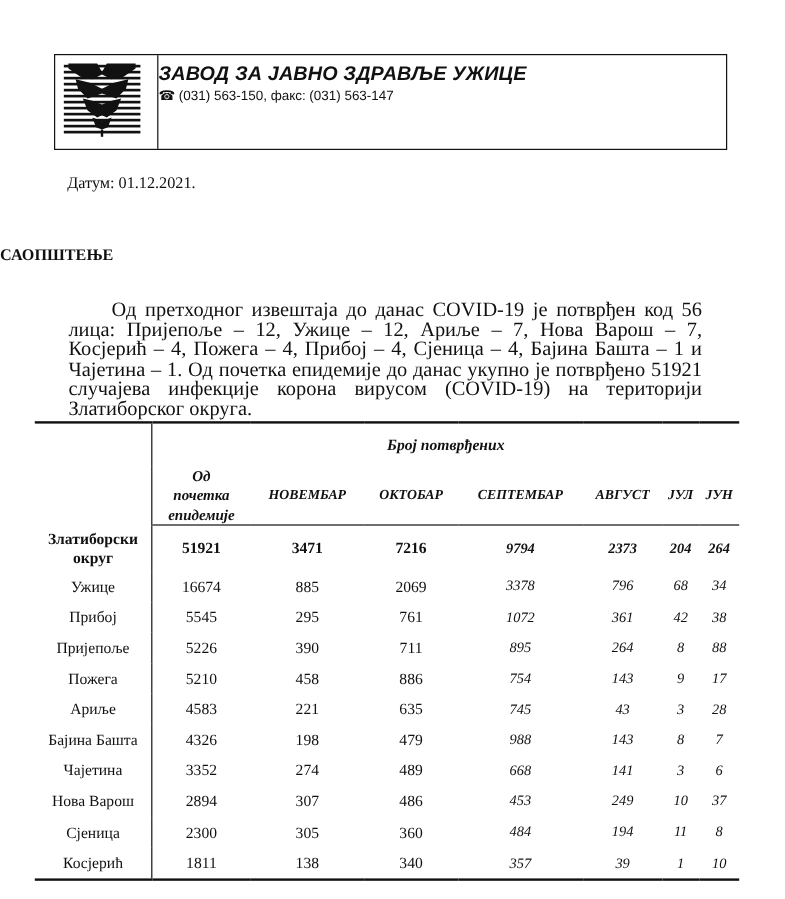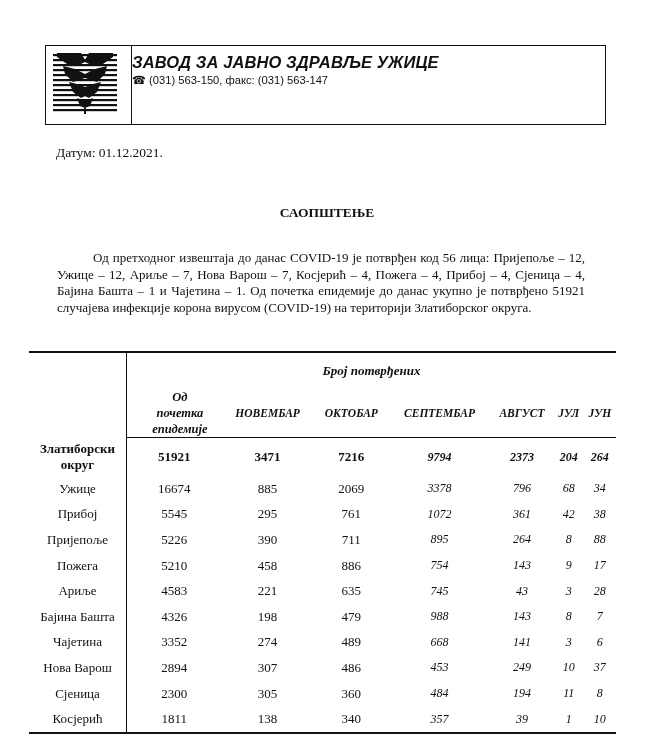--- a/index.html
+++ b/index.html
@@ -5,30 +5,30 @@
   html, body { margin:0; padding:0; background:#ffffff; }
   body { width:654px; height:749px; position:relative; overflow:hidden; color:#111; font-family:"Liberation Serif", serif; }
   .hdr { position:absolute; left:45px; top:45px; width:561px; height:80px; border:1.5px solid #111; box-sizing:border-box; }
   .hdr .logo-cell { position:absolute; left:0; top:0; width:86px; height:100%; border-right:1.5px solid #111; box-sizing:border-box; }
   .hdr .logo { position:absolute; left:7px; top:6px; }
   .hdr .info { position:absolute; left:86px; right:0; top:0; bottom:0; font-family:"Liberation Sans", sans-serif; }
   .hdr .org { font-weight:bold; font-style:italic; font-size:16.5px; margin-top:7px; letter-spacing:0.1px; }
   .hdr .line { font-size:11.2px; line-height:14px; }
   .hdr .org + .line { margin-top:1px; }
   .date { position:absolute; left:56px; top:145px; font-size:13.5px; }
-  .title { position:absolute; left:0; width:654px; top:205px; text-align:center; font-weight:bold; font-size:13.5px; }
-  .para { position:absolute; left:57px; width:528px; top:250px; font-size:13px; line-height:16.5px; text-align:justify; text-indent:36px; }
+  .title { position:absolute; left:0; width:654px; top:205px; text-align:left; font-weight:bold; font-size:13.5px; }
+  .para { position:absolute; left:57px; width:528px; top:250px; font-size:17px; line-height:16.5px; text-align:justify; text-indent:36px; }
   table.t { position:absolute; left:29px; top:351px; width:587px; border-collapse:collapse; font-size:13px; }
   table.t td, table.t th { text-align:center; padding:0; }
   table.t tr.top td { border-top:2.5px solid #111; }
   table.t tr.bottom td { border-bottom:2.5px solid #111; }
   table.t .first { width:97px; border-right:1.5px solid #111; }
   table.t .grp { font-weight:bold; font-style:italic; font-size:13px; height:36px; vertical-align:middle; }
   table.t .colh { font-weight:bold; font-style:italic; font-size:11.5px; height:46px; vertical-align:middle; line-height:16px; }
-  table.t .colh.od { font-size:12.5px; line-height:16px;padding-left:11px; }
+  table.t .colh.od { font-size:12.5px; line-height:16px; }
   table.t tr.hdrrow2 td { border-bottom:1.5px solid #111; }
   table.t tr.total td { font-weight:bold; height:38px; vertical-align:middle; line-height:16px; }
   table.t tr.total td.it { font-style:italic; font-size:12px; }
   table.t tr.row td { height:25.6px; }
   table.t td.it { font-style:italic; font-size:12px; }
 </style>
 </head>
 <body>
 
 <div class="hdr">

